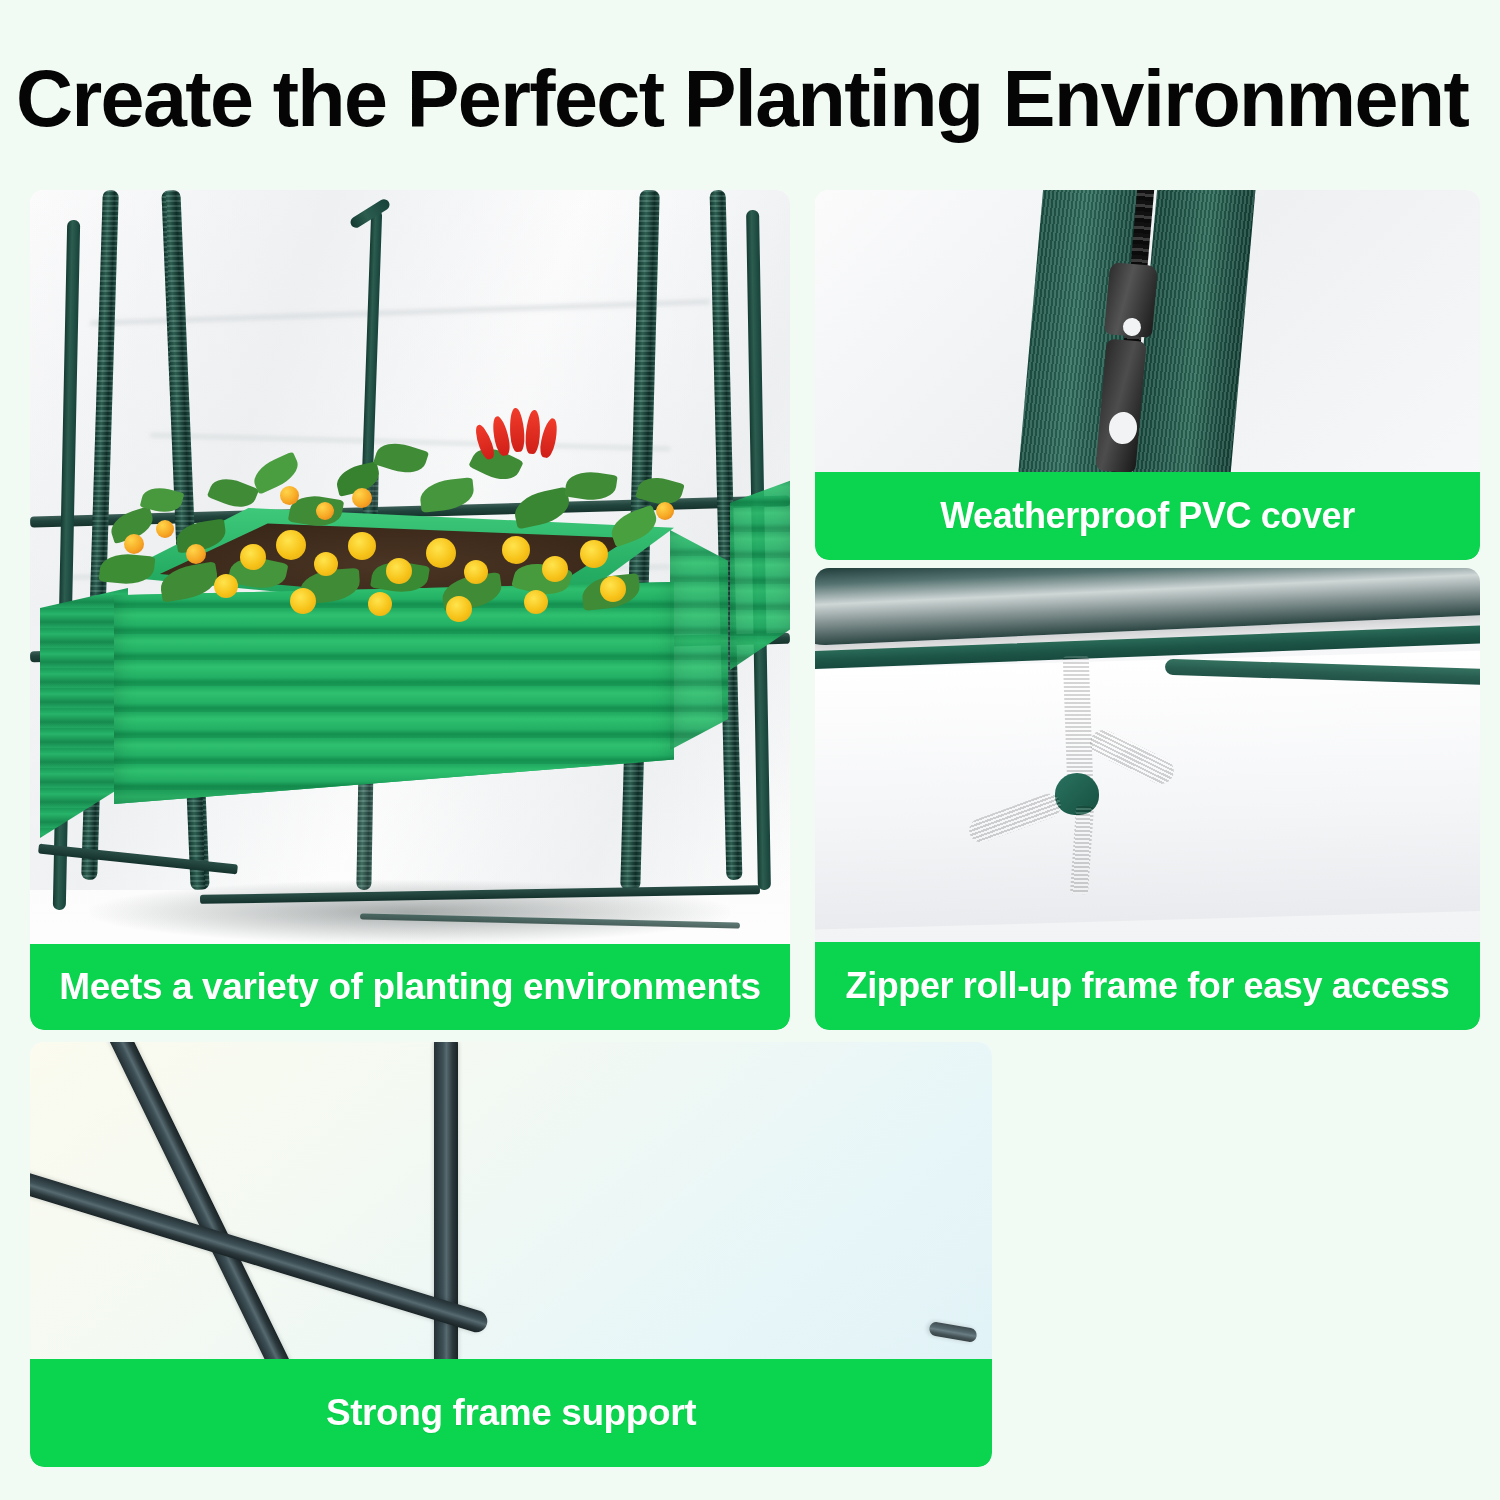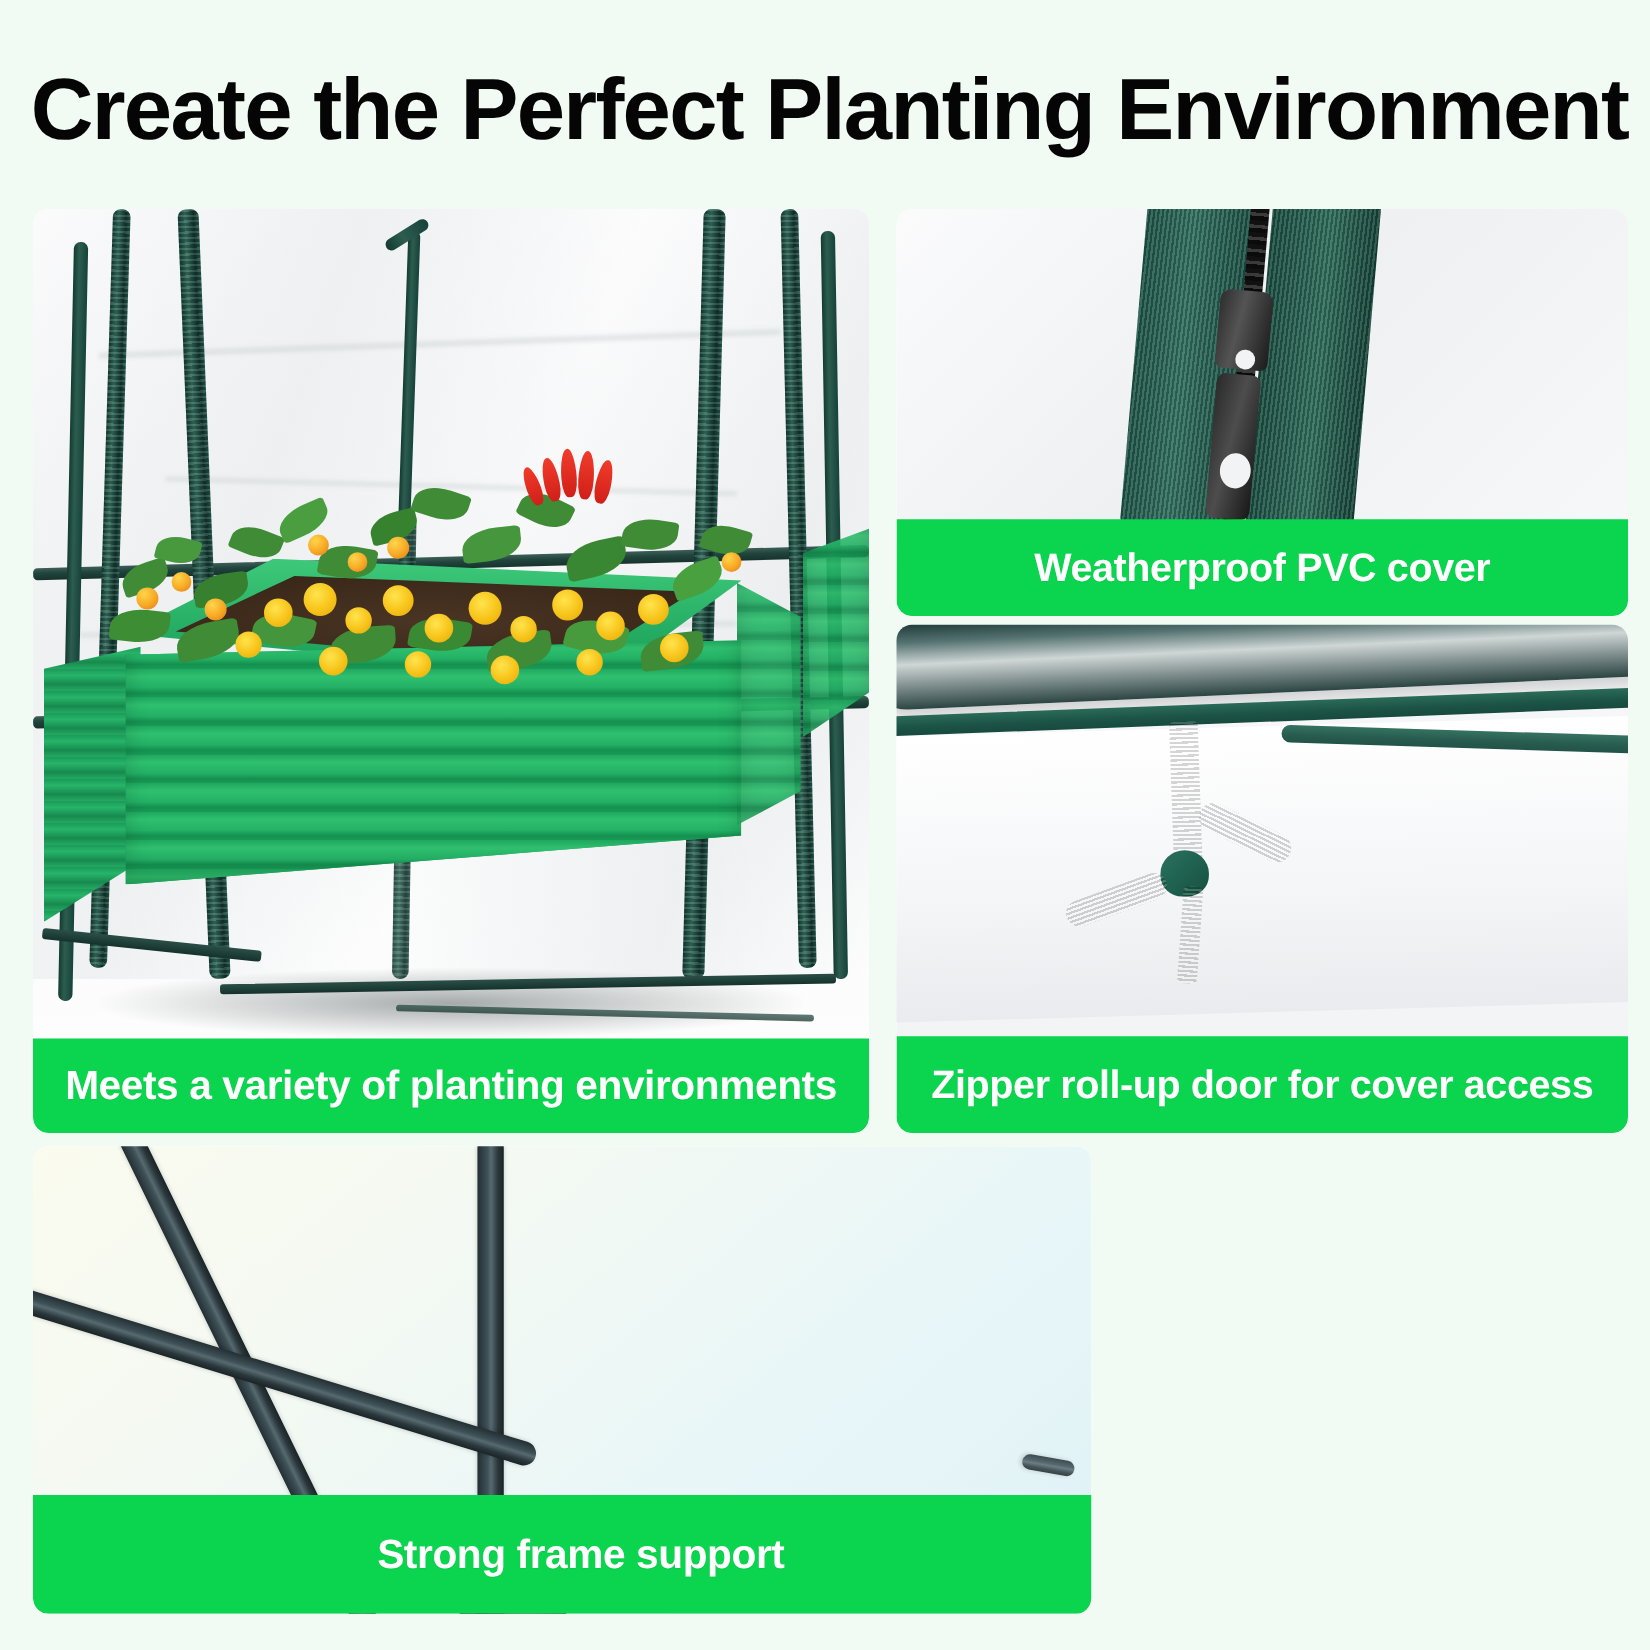--- a/index.html
+++ b/index.html
@@ -6,21 +6,21 @@
   body{
     width:1500px;height:1500px;
     background:#f1faf3;
     font-family:"Liberation Sans", sans-serif;
     overflow:hidden;
   }
   .page{position:relative;width:1500px;height:1500px;}
 
   
   .title{
-    position:absolute;left:28px;top:58px;width:1456px;height:82px;
+    position:absolute;left:16px;top:58px;width:1456px;height:82px;
     font-family:"Liberation Sans", sans-serif;
     font-weight:bold;
     font-size:79px;
     line-height:82px;
     letter-spacing:-1.6px;
     color:#050505;
     white-space:nowrap;
     transform:scaleX(1.0);
     transform-origin:left center;
   }
@@ -41,21 +41,21 @@
     display:flex;align-items:center;justify-content:center;
     color:#ffffff;
     font-weight:bold;
     letter-spacing:-0.4px;
     border-radius:0 0 14px 14px;
     text-shadow:0 1px 1px rgba(0,0,0,.06);
   }
   .cap-main  {height:86px;font-size:37px;}
   .cap-zip   {height:88px;font-size:36px;}
   .cap-roll  {height:88px;font-size:36px;}
-  .cap-frame {height:108px;font-size:37px;padding-left:17px;}
+  .cap-frame {height:108px;font-size:37px;}
   .cap-rock  {height:108px;font-size:37px;}
 
   
   .scene-main{position:absolute;inset:0;background:
       linear-gradient(180deg,#fdfdfd 0%,#f7f7f8 55%,#ffffff 100%);}
   .pvc-sheet{
     position:absolute;left:0;top:0;width:100%;height:700px;
     background:
       linear-gradient(110deg,rgba(255,255,255,.0) 0%,rgba(236,238,240,.85) 30%,rgba(255,255,255,.2) 55%,rgba(232,235,237,.7) 80%,rgba(255,255,255,0) 100%),
       linear-gradient(180deg,#fbfbfc 0%,#f3f4f5 60%,#fdfdfd 100%);
@@ -283,21 +283,21 @@
       <div class="roll-sheet" style="left:-10px;top:92px;width:700px;height:260px;transform:rotate(-1.6deg);"></div>
       <div class="roll-hem" style="left:350px;top:96px;width:330px;height:16px;transform:rotate(1.8deg);opacity:.95;"></div>
 
       <div class="tie-strap" style="left:250px;top:88px;width:26px;height:130px;transform:rotate(-2deg);"></div>
       <div class="tie-knot" style="left:240px;top:205px;width:44px;height:42px;"></div>
       <div class="tie-strap" style="left:272px;top:176px;width:90px;height:26px;transform:rotate(26deg);border-radius:14px;"></div>
       <div class="tie-strap" style="left:152px;top:238px;width:96px;height:24px;transform:rotate(-20deg);border-radius:14px;"></div>
       <div class="tie-strap" style="left:258px;top:238px;width:18px;height:88px;transform:rotate(4deg);"></div>
     </div>
 
-    <div class="cap cap-roll">Zipper roll-up door for cover access</div>
+    <div class="cap cap-roll">Zipper roll-up frame for easy access</div>
   </div>
 
   <div class="panel p-frame">
     <div class="scene-frame">
       <div class="tube" style="left:74px;top:-12px;width:22px;height:520px;transform:rotate(-26deg);transform-origin:top left;"></div>
       <div class="tube" style="left:404px;top:-10px;width:24px;height:400px;"></div>
       <div class="joint" style="left:398px;top:356px;width:36px;height:70px;border-radius:10px;"></div>
       <div class="joint" style="left:388px;top:408px;width:96px;height:40px;border-radius:12px;transform:rotate(8deg);"></div>
       <div class="tube" style="left:460px;top:272px;width:22px;height:600px;transform:rotate(107deg);transform-origin:top left;"></div>
       <div class="tube" style="left:916px;top:266px;width:14px;height:48px;transform:rotate(100deg);opacity:.85;"></div>

